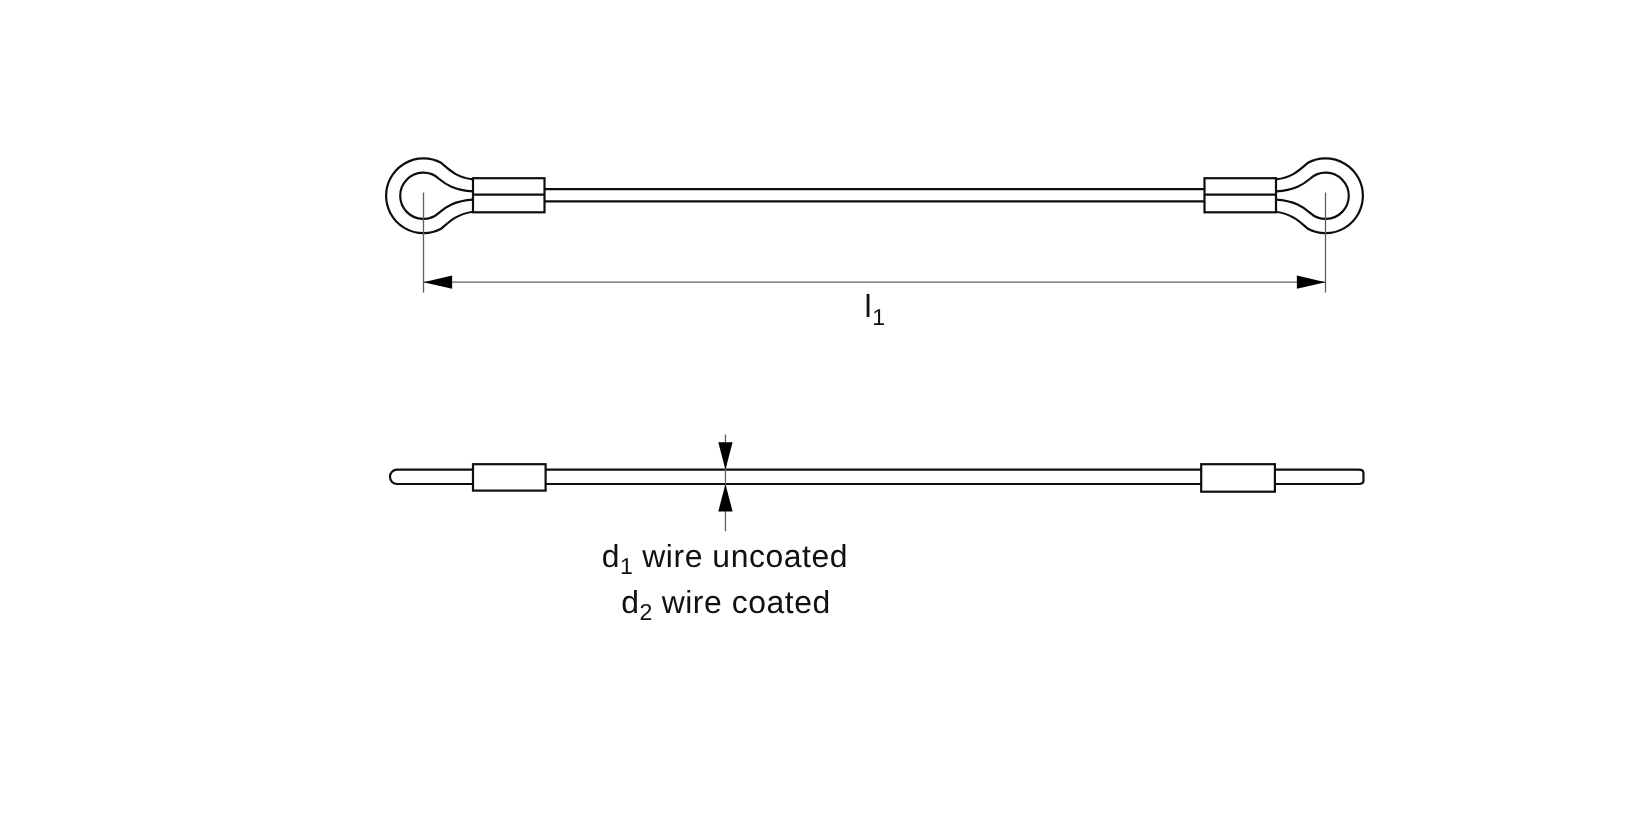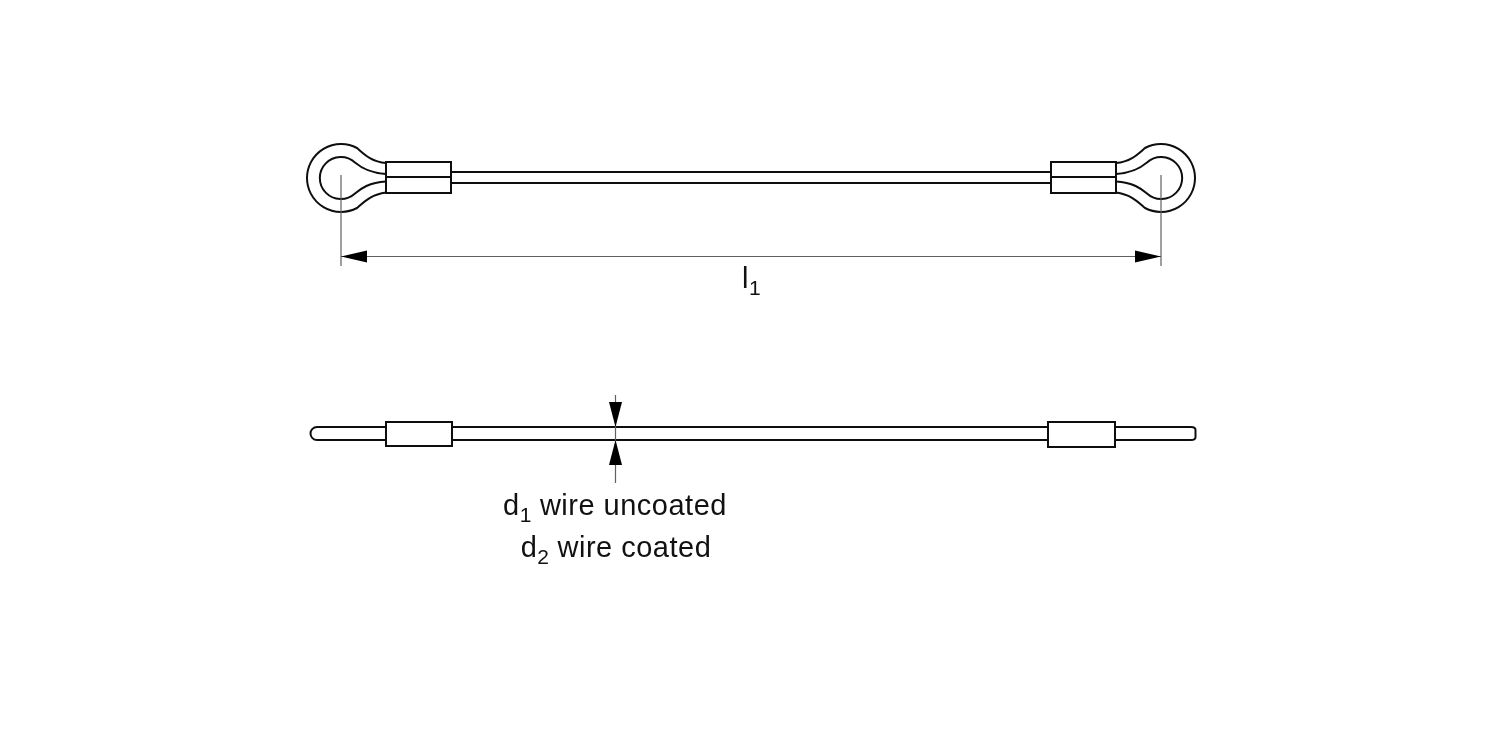--- a/index.html
+++ b/index.html
@@ -6,20 +6,21 @@
     margin: 0;
     padding: 0;
     background: var(--background, #ffffff);
   }
   .stage {
     position: relative;
     width: 1316px;
     height: 750px;
     background: var(--background, #ffffff);
     overflow: hidden;
+    padding-left: 44px;
   }
   svg {
     display: block;
   }
   .outline {
     stroke: var(--line, #0e0e0e);
     stroke-width: 2;
     fill: none;
   }
   .outline-filled {

